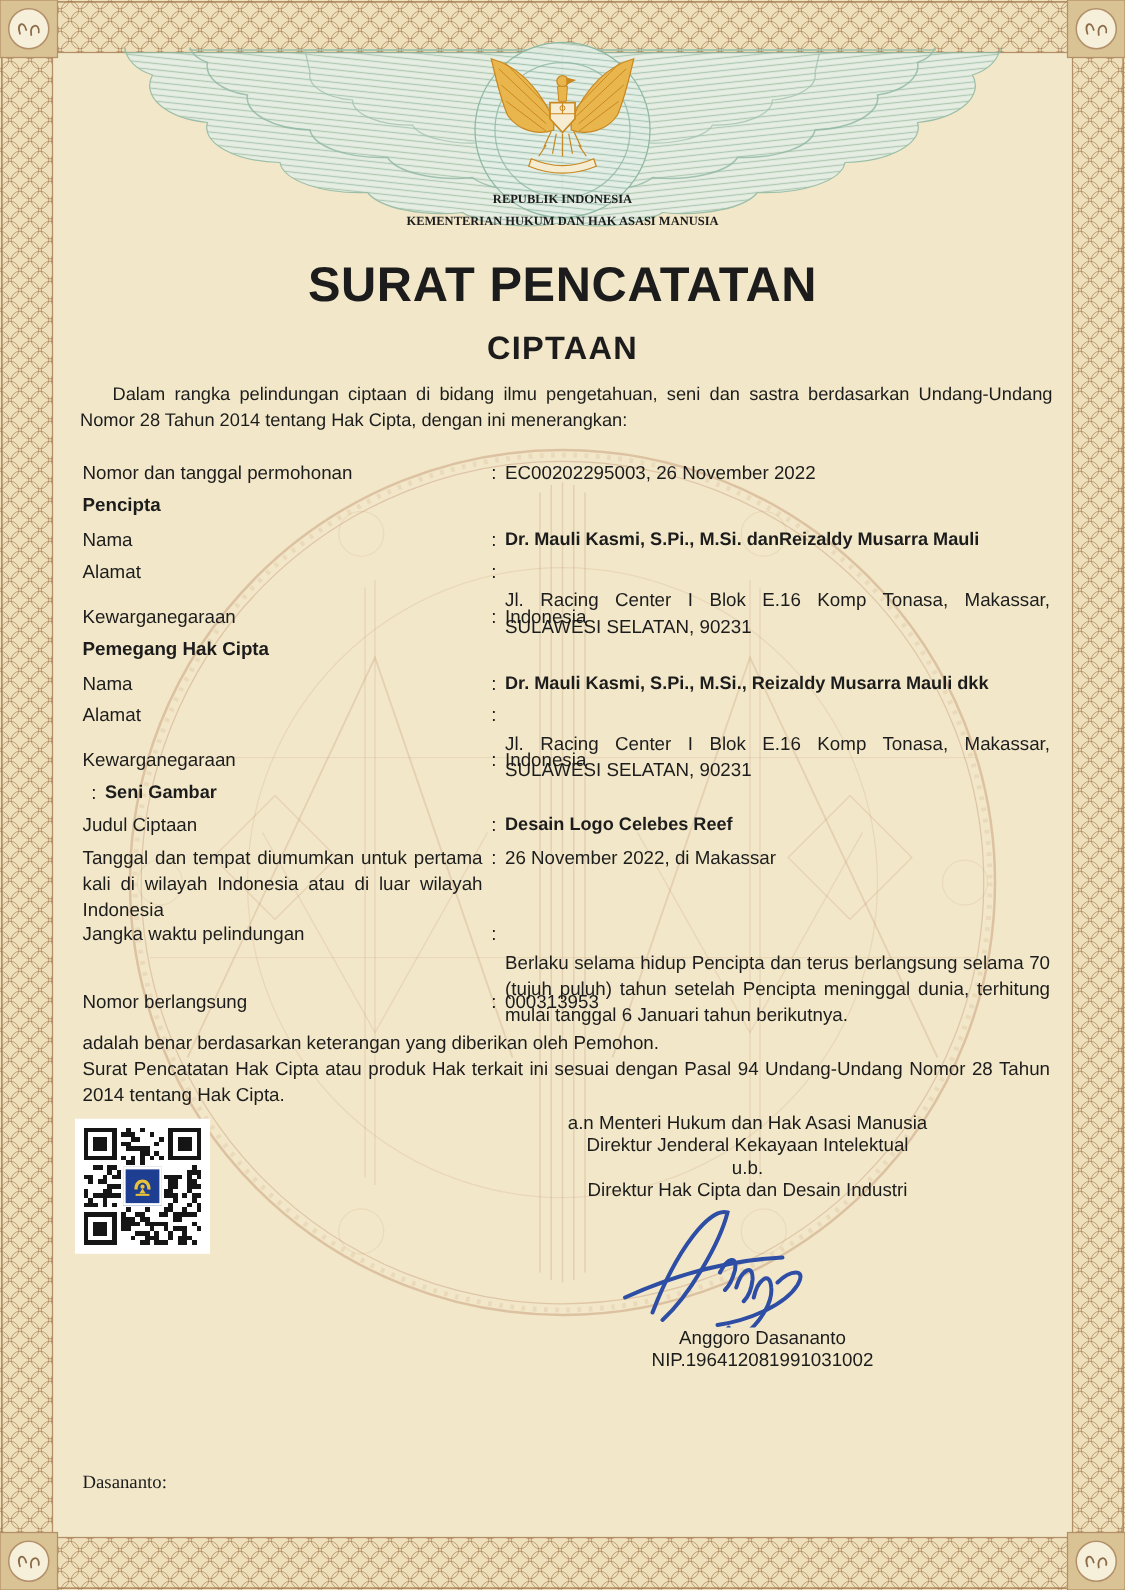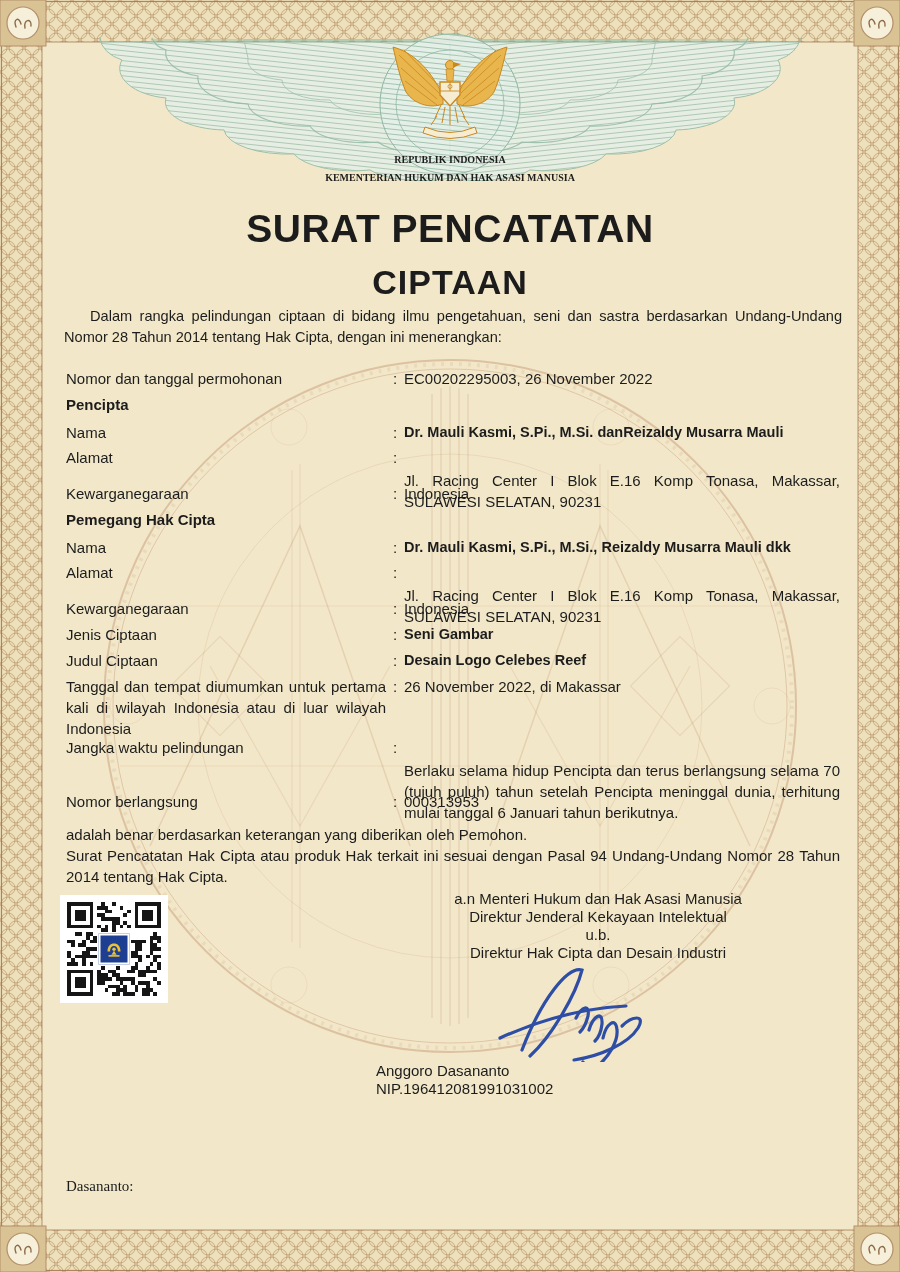--- a/index.html
+++ b/index.html
@@ -3,34 +3,34 @@
 <meta charset="utf-8">
 <style>
   html,body{margin:0;padding:0;background:#888;}
   .page{position:relative;width:900px;height:1272px;margin:0 auto;background:#f2e8c9;
         font-family:"Liberation Sans",sans-serif;color:#1c1c1c;overflow:hidden;}
   .decor{position:absolute;left:0;top:0;z-index:0;}
   .txt{position:absolute;z-index:2;}
   .center{left:40px;width:820px;text-align:center;}
   .org{font-weight:bold;font-size:10px;line-height:18px;font-family:Liberation Serif, serif;}
   .h1{font-weight:bold;font-size:39px;letter-spacing:.5px;}
-  .h2{font-weight:bold;font-size:34px;letter-spacing:1px;}
+  .h2{font-weight:bold;font-size:26px;letter-spacing:1px;}
   .intro{left:64px;width:778px;font-size:14.6px;line-height:21px;text-indent:26px;text-align:justify;}
   .row{position:absolute;left:66px;width:774px;display:flex;z-index:2;font-size:15px;line-height:21px;}
   .lbl{width:320px;}
   .lbl.jl{text-align:justify;}
   .colon{width:18px;text-align:center;flex:none;}
   .val{flex:1;}
   .val.jv{text-align:justify;margin-top:23px;}
   .b{font-weight:bold;font-size:14.5px;}
   .sec{position:absolute;left:66px;z-index:2;font-size:15px;font-weight:bold;}
   .closing{left:66px;width:774px;font-size:15px;line-height:21px;text-align:justify;}
   .signoff{left:380px;width:436px;text-align:center;font-size:15px;line-height:18px;}
   .signoff div{white-space:nowrap;}
-  .signname{left:376px;width:436px;text-align:left;font-size:15px;line-height:18px;}
+  .signname{left:392px;width:436px;text-align:center;font-size:15px;line-height:18px;}
   .sig{position:absolute;left:488px;top:950px;z-index:3;}
   .qr{position:absolute;left:60px;top:895px;width:108px;height:108px;background:#fff;z-index:3;
       display:flex;align-items:center;justify-content:center;}
   .qr svg{display:block;}
   .qr-logo{position:absolute;left:50%;top:50%;transform:translate(-50%,-50%);width:27px;height:27px;
            background:#1d3e91;border:2px solid #fff;display:flex;align-items:center;justify-content:center;}
   .disc-t{left:66px;font-family:"Liberation Serif",serif;font-size:15px;}
   .disc-b{left:66px;width:790px;font-family:"Liberation Serif",serif;font-size:13.5px;white-space:nowrap;}
 </style>
 </head>
@@ -172,21 +172,20 @@
     <div class="val jv">Jl. Racing Center I Blok E.16 Komp Tonasa, Makassar, SULAWESI SELATAN, 90231</div>
   </div>
 
   <div class="row" style="top:598px">
     <div class="lbl">Kewarganegaraan</div>
     <div class="colon">:</div>
     <div class="val">Indonesia</div>
   </div>
 
   <div class="row" style="top:624px">
-    <div class="lbl">Jenis Ciptaan</div>
     <div class="colon">:</div>
     <div class="val b">Seni Gambar</div>
   </div>
 
   <div class="row" style="top:650px">
     <div class="lbl">Judul Ciptaan</div>
     <div class="colon">:</div>
     <div class="val b">Desain Logo Celebes Reef</div>
   </div>
 

